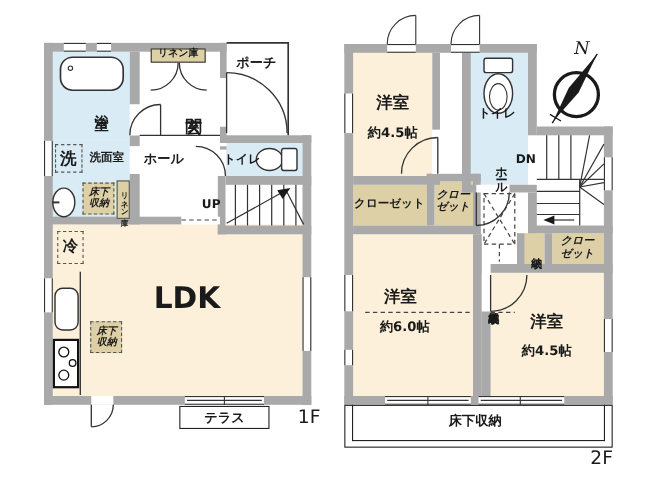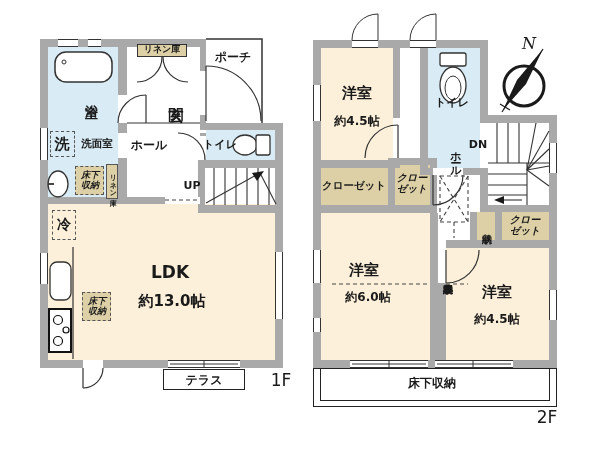--- a/index.html
+++ b/index.html
@@ -250,22 +250,21 @@
   <div class="lbl" style="left:97px;top:144px;font-size:10.5px;">洗面室</div>
   <div class="lbl wrap2" style="left:90px;top:181px;width:22px;font-size:9px;">床下収納</div>
   <div class="lbl vt" style="left:112px;top:181px;font-size:7px;letter-spacing:0;">リネン庫</div>
   <div class="lbl" style="left:64px;top:225px;font-size:14px;">冷</div>
   <div class="lbl" style="left:149px;top:145px;font-size:12px;">ホール</div>
   <div class="lbl vt" style="left:176px;top:95px;font-size:15px;">玄関</div>
   <div class="lbl" style="left:162px;top:50px;font-size:9px;">リネン庫</div>
   <div class="lbl" style="left:233px;top:57px;font-size:12px;">ポーチ</div>
   <div class="lbl" style="left:220px;top:145px;font-size:11px;">トイレ</div>
   <div class="lbl" style="left:192px;top:186px;font-size:11px;">UP</div>
-  <div class="lbl" style="left:170px;top:272px;font-size:17px;">LDK</div>
-  <div class="lbl" style="left:172px;top:301px;font-size:15px;">約13.0帖</div>
+  <div class="lbl" style="left:170px;top:272px;font-size:27px;">LDK</div>
   <div class="lbl wrap2" style="left:97px;top:307px;width:22px;font-size:9px;">床下収納</div>
   <div class="lbl" style="left:204px;top:380px;font-size:12px;">テラス</div>
   <div class="lbl" style="left:281px;top:380px;font-size:17px;font-weight:normal;">1F</div>
 
   <div class="lbl" style="left:357px;top:93px;font-size:15px;">洋室</div>
   <div class="lbl" style="left:357px;top:121px;font-size:12px;">約4.5帖</div>
   <div class="lbl" style="left:452px;top:103px;font-size:11px;">トイレ</div>
   <div class="lbl" style="left:478px;top:145px;font-size:11px;">DN</div>
   <div class="lbl vt" style="left:455px;top:158px;font-size:11px;">ホール</div>
   <div class="lbl" style="left:354px;top:186px;font-size:10.5px;">クローゼット</div>

